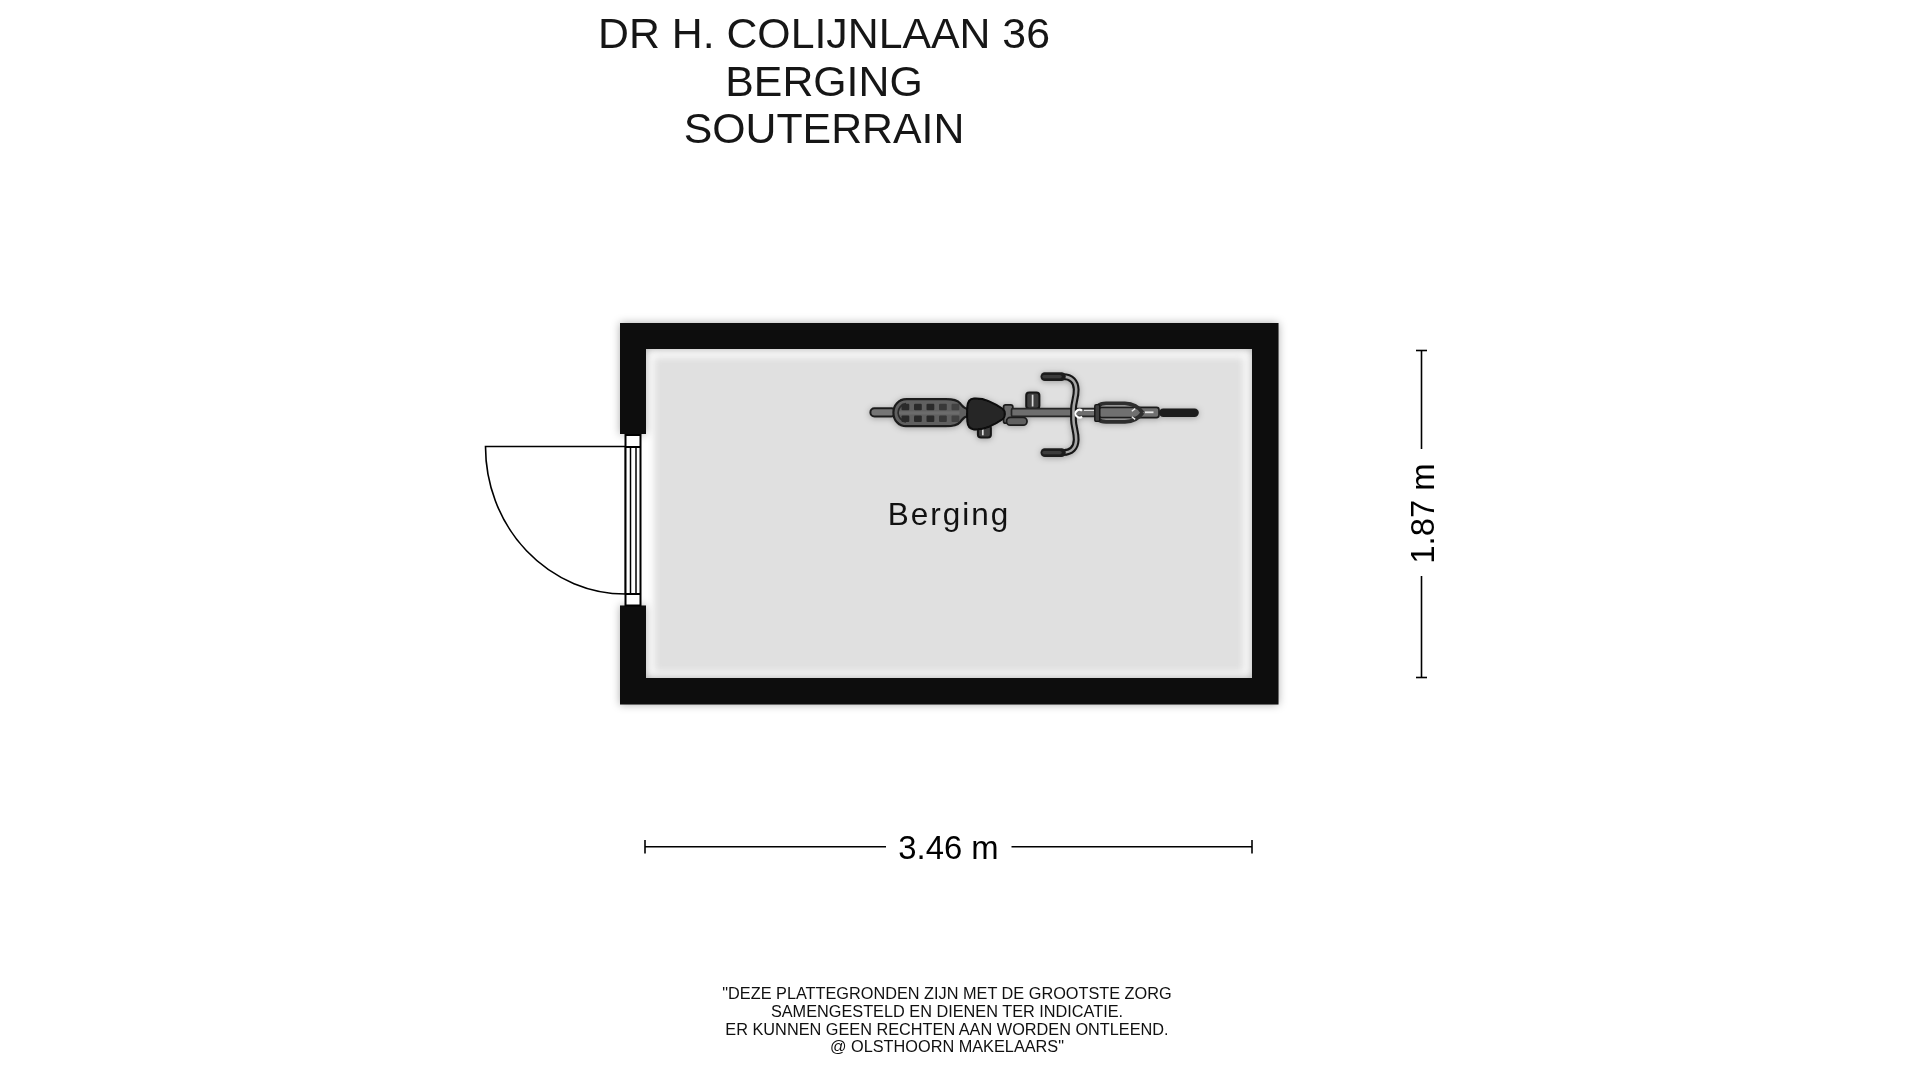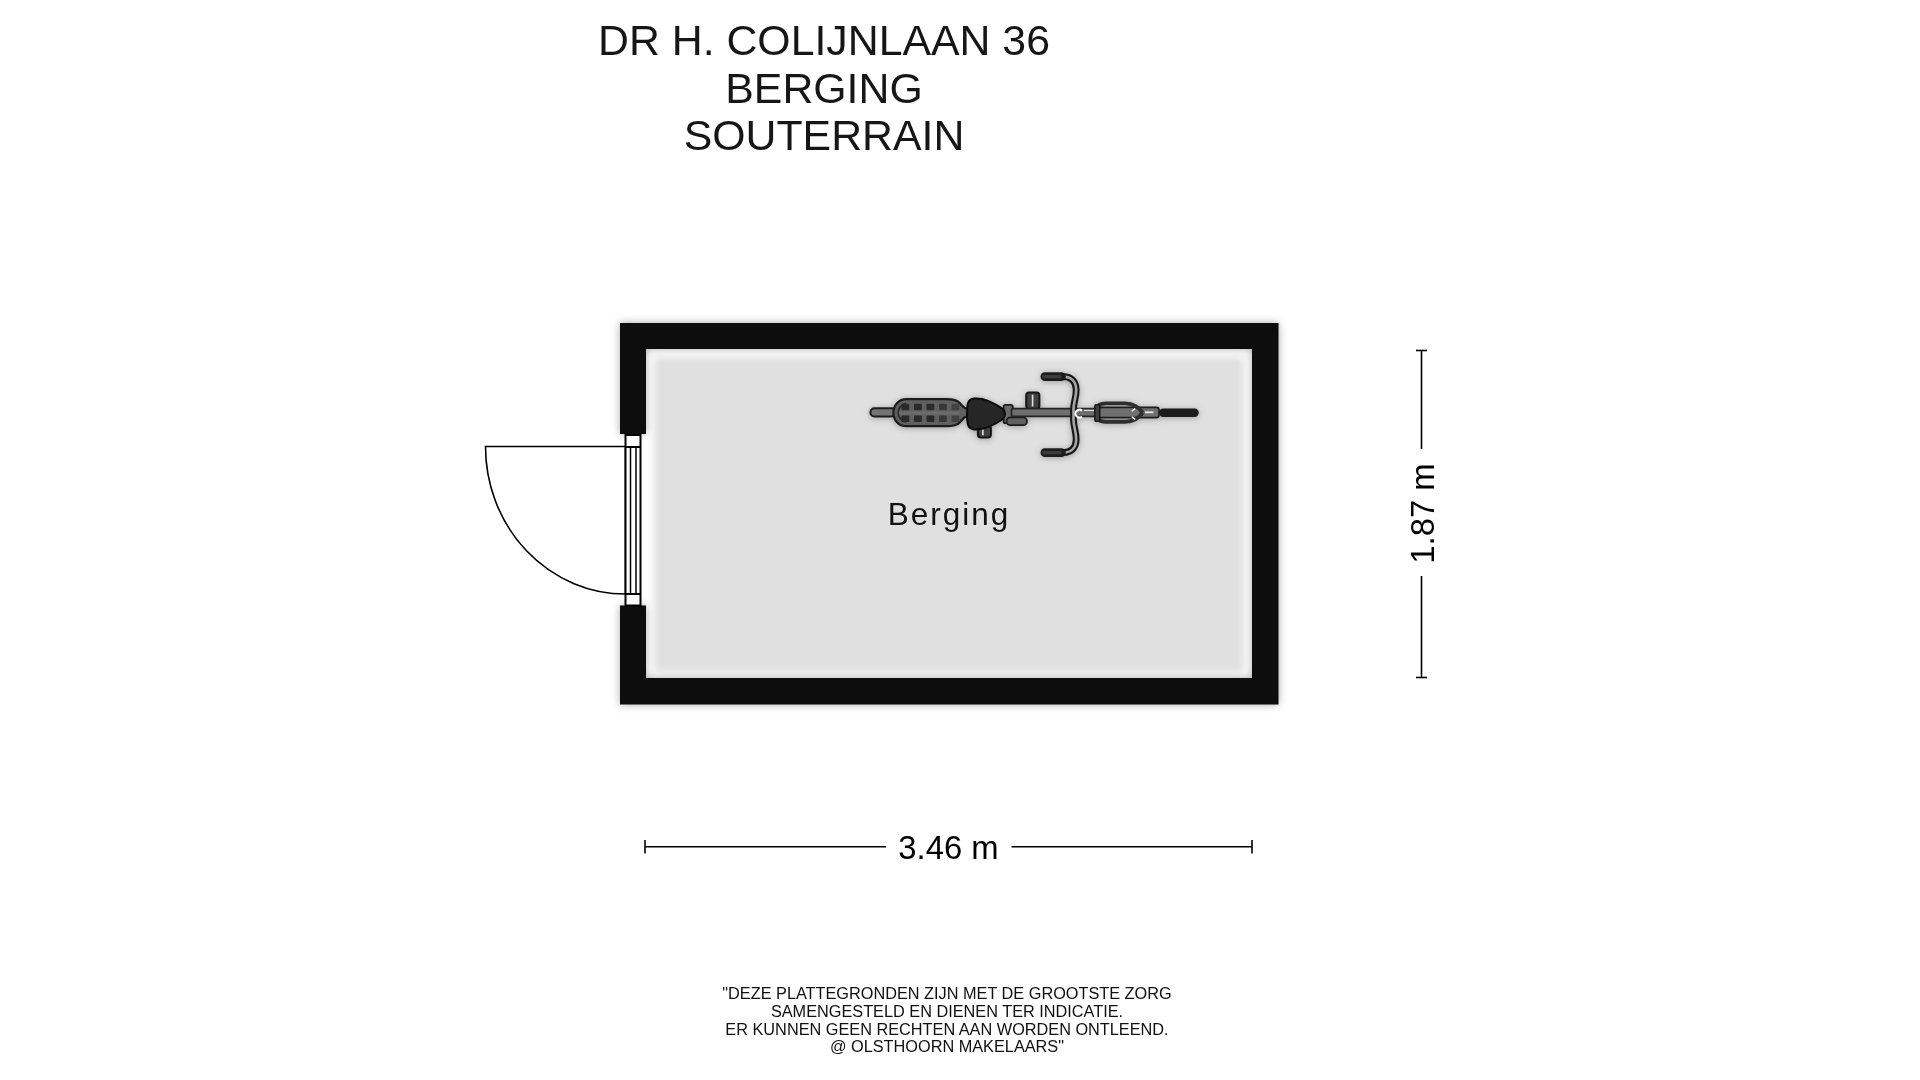--- a/index.html
+++ b/index.html
@@ -1,17 +1,17 @@
 <!DOCTYPE html>
 <html><head>
 <meta charset="utf-8">
 <style>
   html,body{margin:0;padding:0;width:1920px;height:1080px;background:#ffffff;overflow:hidden;}
   body{font-family:"Liberation Sans",sans-serif;position:relative;}
-  .title{position:absolute;top:17px;left:0;width:1648px;text-align:center;
+  .title{position:absolute;top:10px;left:0;width:1648px;text-align:center;
          font-size:42.8px;line-height:47.5px;color:#161616;}
   .footer{position:absolute;top:985px;left:-13px;width:1920px;text-align:center;
           font-size:16.3px;line-height:17.8px;color:#101010;}
 </style>
 </head>
 <body>
 
 <div class="title">DR H. COLIJNLAAN 36<br>BERGING<br>SOUTERRAIN</div>
 
 <svg width="1920" height="1080" viewBox="0 0 1920 1080" style="position:absolute;left:0;top:0;">

